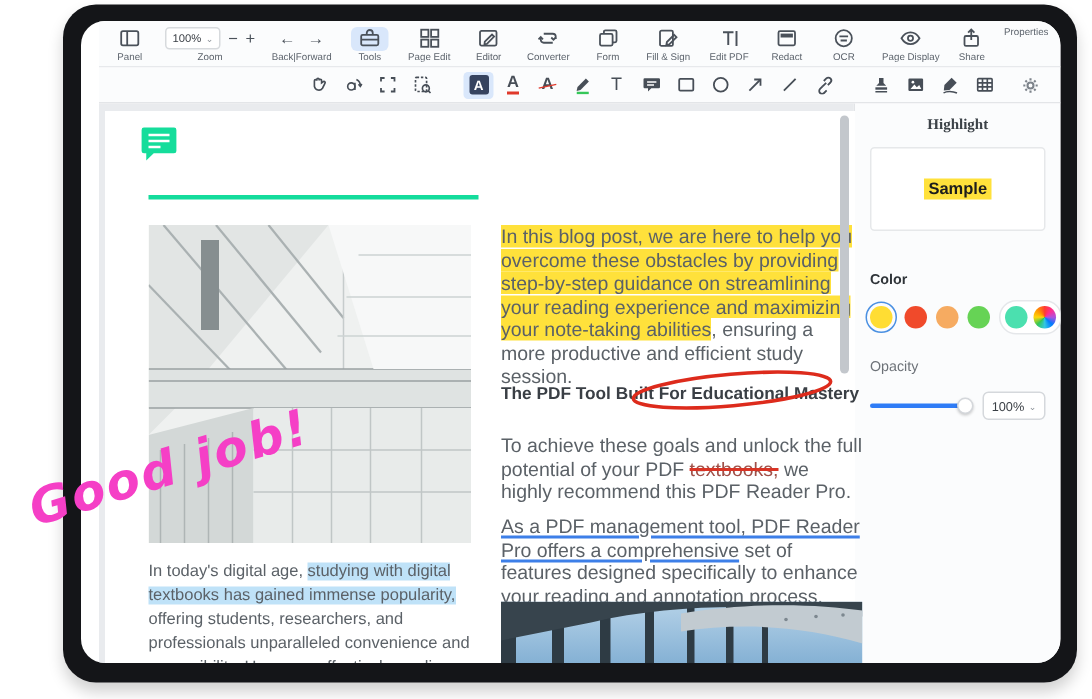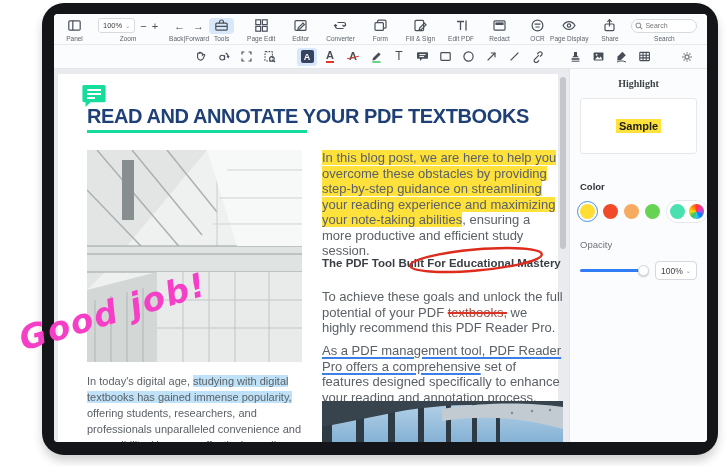--- a/index.html
+++ b/index.html
@@ -4,22 +4,22 @@
 <style>
   * { margin:0; padding:0; box-sizing:border-box; }
   html,body { width:728px; height:466px; background:#ffffff; overflow:hidden;
               font-family:"Liberation Sans", sans-serif; }
 
   
   .device { position:absolute; left:42px; top:3px; width:676px; height:452px;
             background:#141518; border-radius:22px;
             box-shadow:0 6px 10px rgba(0,0,0,.18); }
   .screen { position:absolute; left:12px; top:11px; right:11px; bottom:13px;
-            background:#fff; border-radius:4px; overflow:hidden;
-            display:flex; flex-direction:column; }
+            background:#fff; border-radius:16px; overflow:hidden;
+            display:flex; flex-direction:column;padding-left:12px; }
 
   
   .tb1 { height:31px; background:#fbfcfd; border-bottom:1px solid #e7e9ec;
          display:flex; align-items:center; justify-content:space-between;
          padding:2px 8px 1px; flex:0 0 auto; }
   .tb1 .grp { display:flex; align-items:flex-start; gap:11px; }
   .tbtn { display:flex; flex-direction:column; align-items:center; gap:1px; cursor:default; }
   .tbtn .ic { height:16px; display:flex; align-items:center; justify-content:center;
               padding:1px 5px; border-radius:4px; color:#4a515a; }
   .tbtn.sel .ic { background:#d9e7fb; }
@@ -257,30 +257,20 @@
         </div>
         <div class="tbtn">
           <span class="ic">
             <svg width="15" height="15" viewBox="0 0 15 15" fill="none" stroke="#4a515a" stroke-width="1.2">
                 <rect x="3" y="6" width="9" height="6.6" rx="1"></rect>
                 <path d="M7.5 1.8 V8.6 M5.4 3.8 L7.5 1.7 9.6 3.8"></path>
               </svg>
           </span>
           <span class="tlabel">Share</span>
         </div>
-        <div class="tbtn">
-          <div class="searchwrap">
-            <svg width="8" height="8" viewBox="0 0 10 10" fill="none" stroke="#8a9097" stroke-width="1.3">
-                <circle cx="4.2" cy="4.2" r="3"></circle>
-                <line x1="6.5" y1="6.5" x2="9" y2="9"></line>
-              </svg>
-            <input type="text" placeholder="Search" style="">
-          </div>
-          <span class="tlabel">Search</span>
-        </div>
         <div class="tbtn sel">
 
           <span class="tlabel">Properties</span>
         </div>
       </div>
     </div>
 
     <div class="tb2">
       <div class="abtn">
         <svg width="13" height="13" viewBox="0 0 13 13" fill="none" stroke="#474e57" stroke-width="1.1">
@@ -403,21 +393,20 @@
       <div class="docarea">
         <div class="page">
 
           <svg class="note-icon" width="26" height="26" viewBox="0 0 26 26">
             <path d="M3 2 h20 a1.6 1.6 0 0 1 1.6 1.6 v14 a1.6 1.6 0 0 1 -1.6 1.6 H9.5 L4.5 24 v-4.8 H3 a1.6 1.6 0 0 1 -1.6-1.6 v-14 A1.6 1.6 0 0 1 3 2 Z" fill="#15dd9b"></path>
             <line x1="6" y1="7" x2="20" y2="7" stroke="#fff" stroke-width="1.8"></line>
             <line x1="6" y1="11" x2="20" y2="11" stroke="#fff" stroke-width="1.8"></line>
             <line x1="6" y1="15" x2="14" y2="15" stroke="#fff" stroke-width="1.8"></line>
           </svg>
 
-          <div class="doc-title">READ AND ANNOTATE YOUR PDF TEXTBOOKS</div>
           <div class="title-underline"></div>
 
           <div class="limg">
             <svg width="215" height="212" viewBox="0 0 215 212">
               <rect width="215" height="212" fill="#eff1f0"></rect>
               <polygon points="0,0 120,0 20,120 0,140" fill="#e2e5e4"></polygon>
               <g stroke="#aab1b2" stroke-width="1.5" fill="none">
                 <line x1="10" y1="0" x2="95" y2="100"></line>
                   <line x1="45" y1="0" x2="115" y2="85"></line>
                 <line x1="80" y1="0" x2="130" y2="62"></line>

